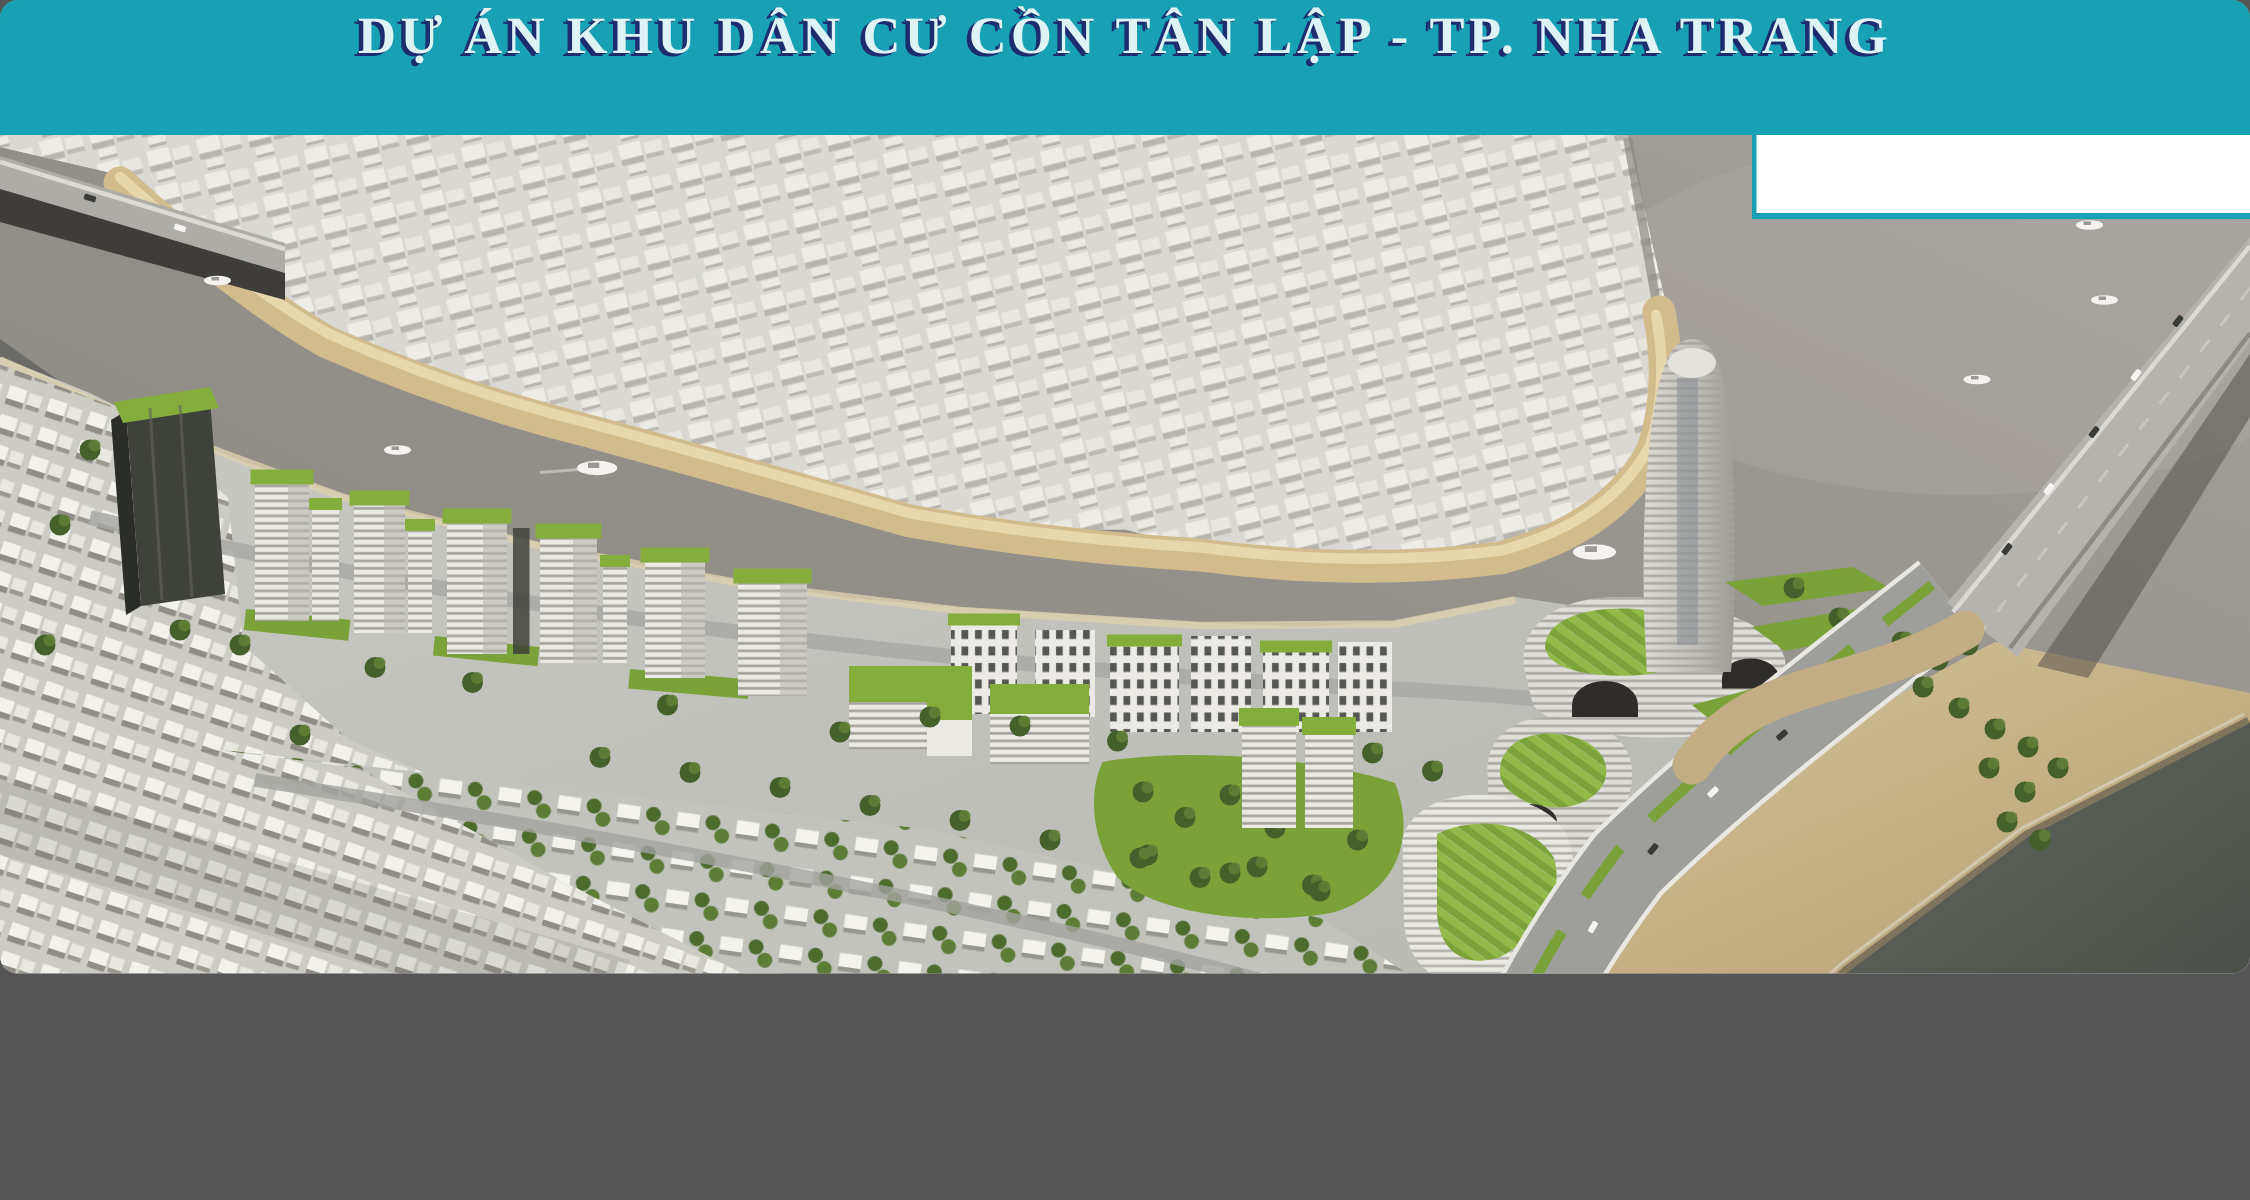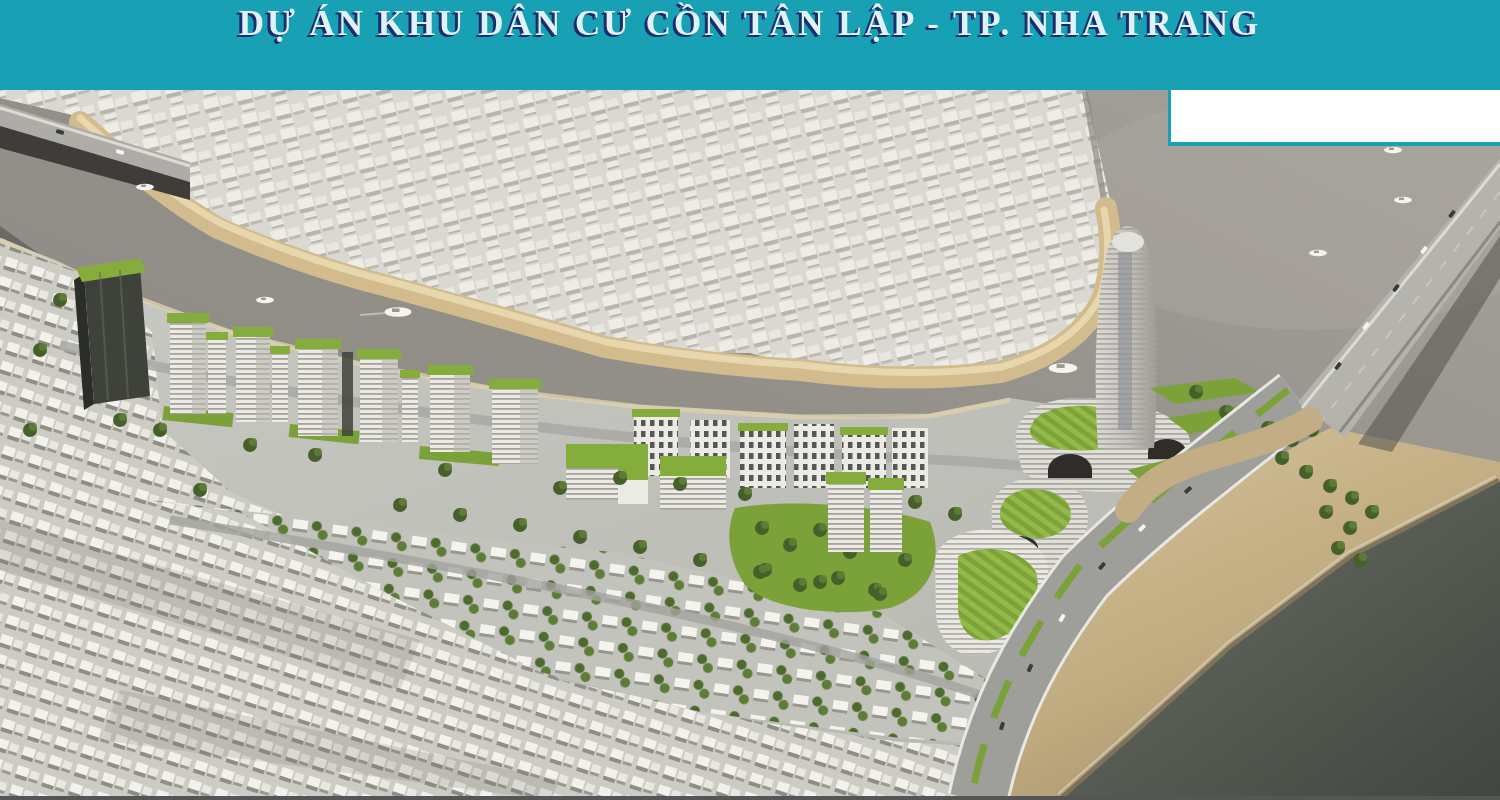--- a/index.html
+++ b/index.html
@@ -1,17 +1,17 @@
 <!DOCTYPE html>
 <html style="--banner-bg: #18a0b4; --title-fill: #ddf3f6; --title-shadow: #1d2c6e; --patch-bg: #ffffff; --water-a: #8f8c86; --water-b: #a6a39c; --land-a: #c9c9c3; --land-b: #b5b5af; --far-city: #d9d8d2; --far-block: #efeee8; --far-shadow: #b3b1a9; --old-bg: #cccbc4; --old-block: #f2f1eb; --old-shadow: #8f8d85; --sand: #d2bc8e; --sand-light: #ead9b0; --beach-a: #d6c49c; --beach-b: #a6916b; --beach-wet: #6e6754; --sea-a: #6a6e66; --sea-b: #414740; --road: #9e9e9a; --road-edge: #e8e7e2; --bridge-deck: #b5b3ad; --bridge-shadow: #53524c; --roof-green: #85ad3c; --lawn-green: #7aa238; --terrace-a: #7ca33a; --terrace-b: #93ba48; --tree-dark: #46602c; --tree-mid: #5f7e35; --bldg-white: #eceae5; --bldg-stripe: #a8a69e; --bldg-shade: #b7b5ae; --window-dark: #3c3c38; --tower-dark: #3f423b; --tower-dark-side: #2b2e28; --boat-white: #f4f3ef;"><head>
 <meta charset="utf-8">
 <style>
   html,body{margin:0;padding:0;background:#555;}
-  .stage{position:relative;width:1500px;height:796px;overflow:hidden;
-         font-family:"Liberation Serif",serif;background:var(--water-a,#8f8c86);}
+  .stage{position:relative;width:1500px;height:649px;overflow:hidden;
+         font-family:"Liberation Serif",serif;background:var(--water-a,#8f8c86);border-radius:12px;}
   .banner{position:absolute;left:0;top:0;width:1500px;height:90px;
           background:var(--banner-bg,#18a0b4);z-index:5;}
   .banner .title{position:absolute;left:0;right:0;top:4px;text-align:center;
           font-size:35px;font-weight:bold;letter-spacing:3px;
           color:var(--title-fill,#ddf3f6);
           text-shadow:-3px 2px 0 var(--title-shadow,#1d2c6e),-1px 1px 0 var(--title-shadow,#1d2c6e);
           white-space:nowrap;}
   .white-box{position:absolute;left:1168px;top:90px;width:332px;height:52px;
           background:var(--patch-bg,#fff);
           border-bottom:4px solid var(--banner-bg,#18a0b4);

